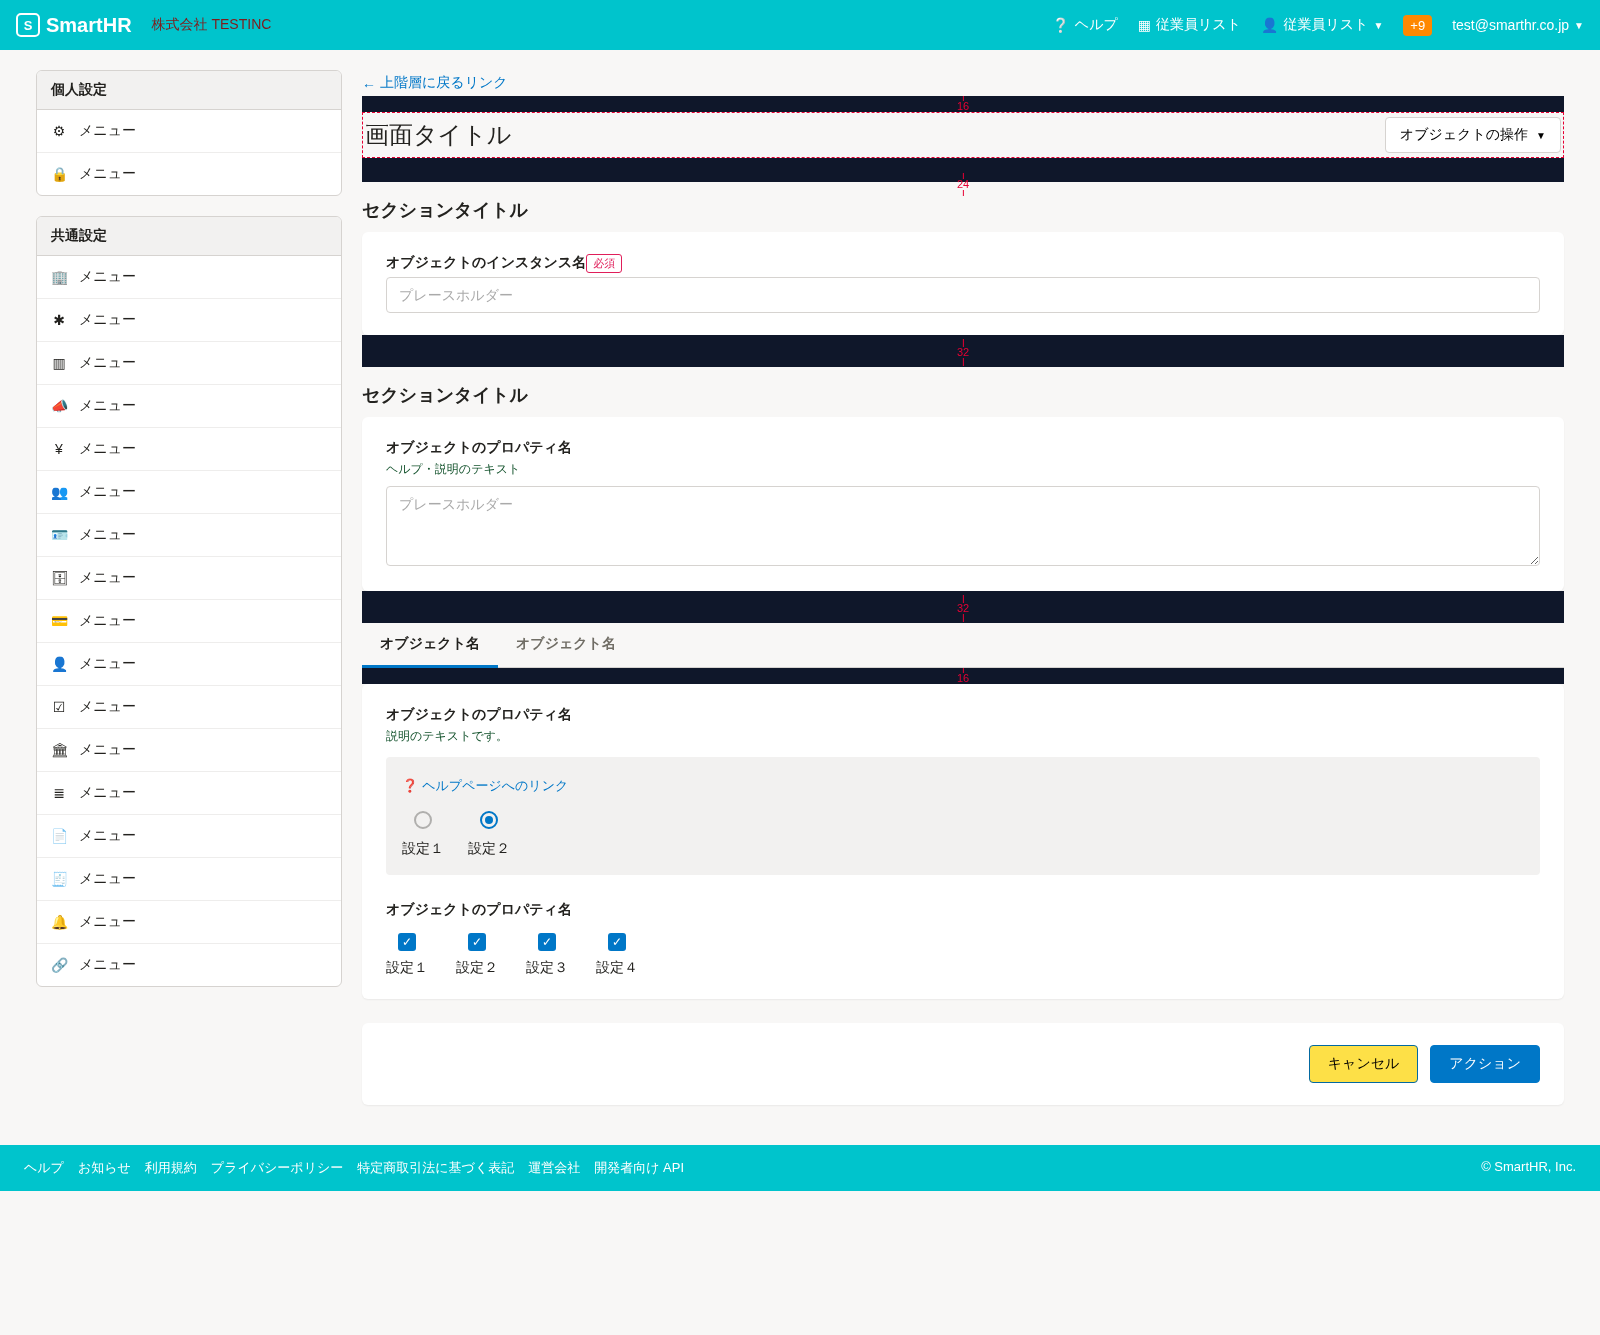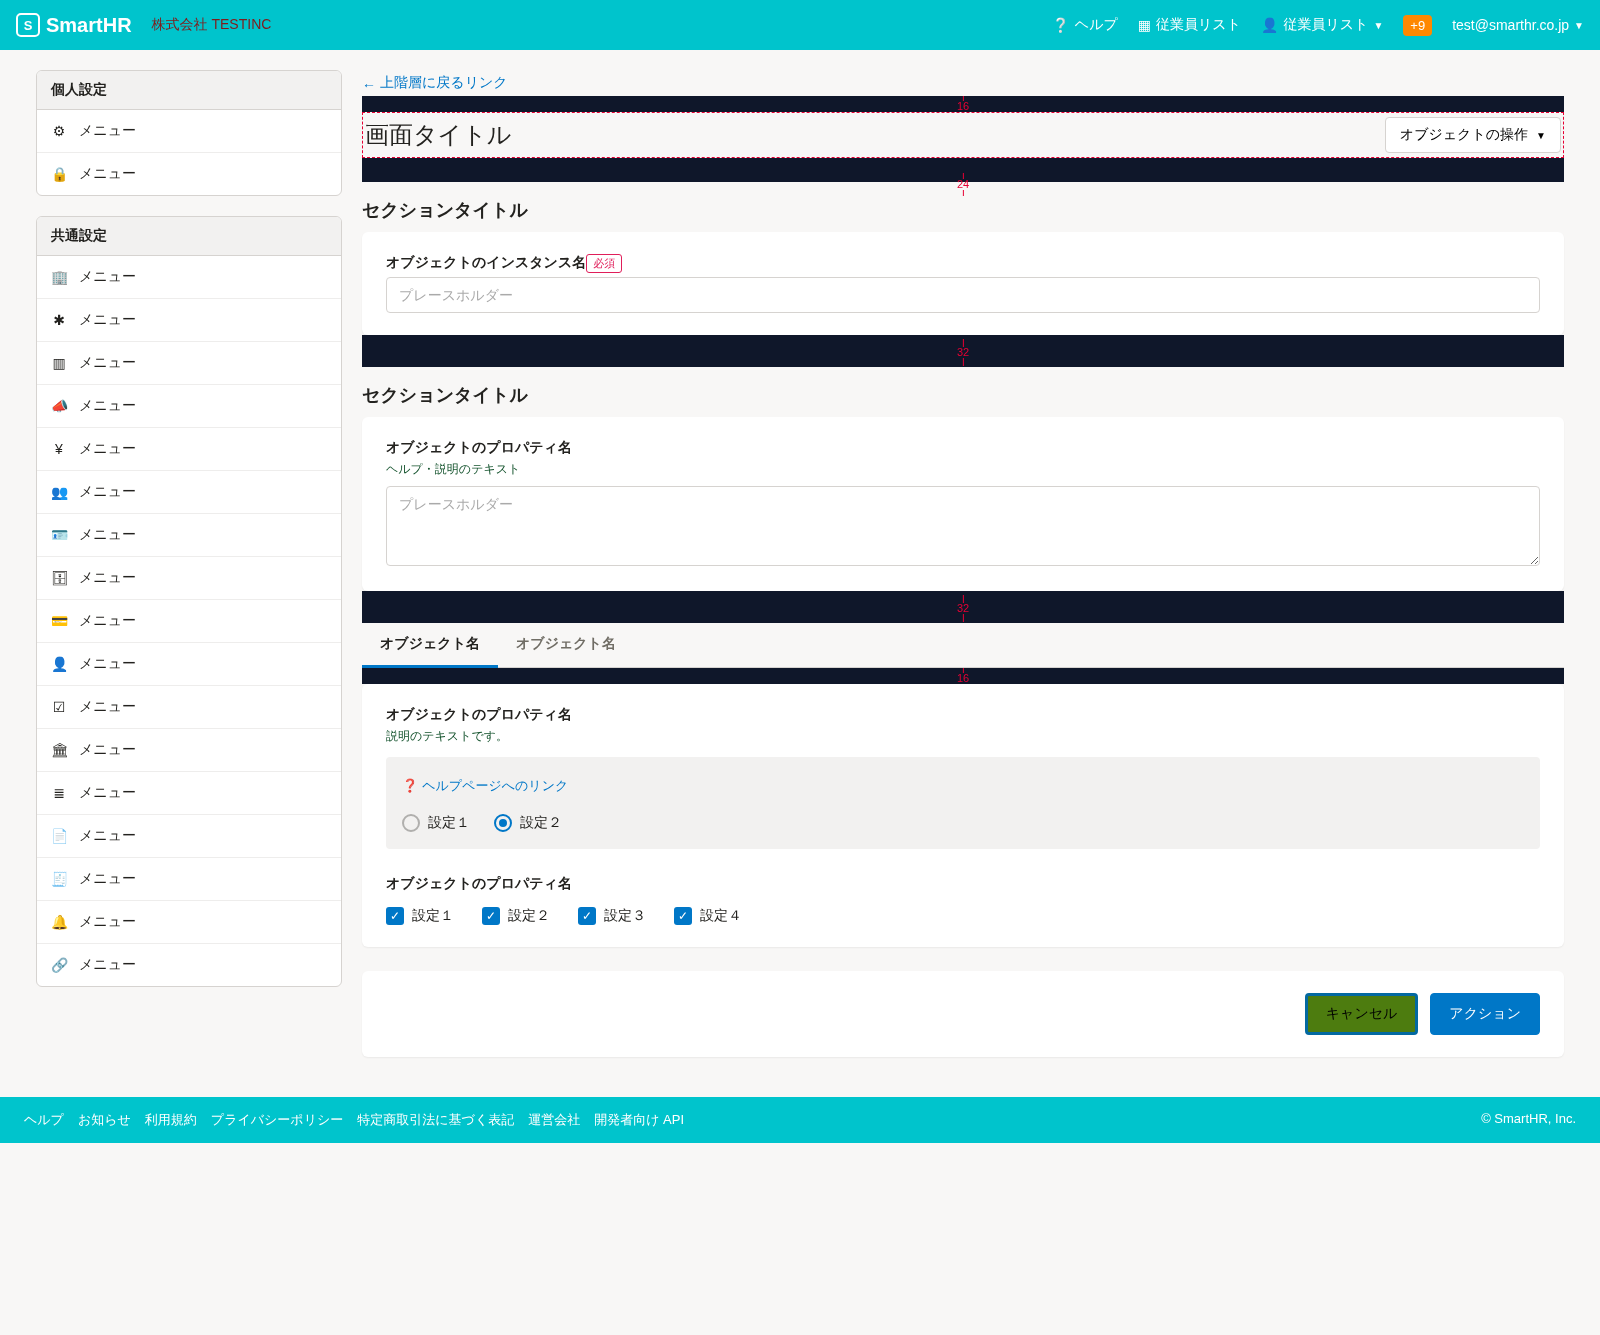--- a/index.html
+++ b/index.html
@@ -55,31 +55,31 @@
 
 
 .tabs { display:flex; border-bottom:1px solid #d6d3d0; }
 .tab { padding:12px 18px; font-size:14px; font-weight:bold; cursor:pointer; color:#706d65; }
 .tab.active { color:#23221f; border-bottom:3px solid #0077c7; margin-bottom:-1px; }
 
 
 .infobox { background:#f2f1f0; border-radius:4px; padding:14px 16px; margin-top:12px; font-size:13px; color:#23221f; line-height:1.7; }
 .helplink { color:#0077c7; display:inline-flex; align-items:center; gap:4px; margin-top:4px; cursor:pointer; }
 .radio-row { display:flex; gap:24px; margin-top:14px; align-items:center; }
-.radio, .check { display:flex; align-items:center; gap:8px; cursor:pointer; font-size:14px; }
+.radio, .check { display:flex; align-items:center; gap:8px; cursor:pointer; font-size:14px;flex-direction:column; }
 .r-outer { width:18px;height:18px;border:2px solid #b0afad;border-radius:50%; display:flex;align-items:center;justify-content:center; }
 .r-outer.on { border-color:#0077c7; }
 .r-inner { width:8px;height:8px;background:#0077c7;border-radius:50%; }
 .c-box { width:18px;height:18px;background:#0077c7;border-radius:3px;display:flex;align-items:center;justify-content:center;color:#fff;font-size:12px; }
 .check-row { display:flex; gap:28px; margin-top:14px; }
 
 
 .actions { display:flex; justify-content:flex-end; gap:12px; }
 .btn { border-radius:4px; padding:9px 18px; font-size:14px; cursor:pointer; }
-.btn-default { background:#4d7c0f; border:3px solid #0369a1; }
+.btn-default { background:#fde047; border:1px solid #0369a1; }
 .btn-primary { background:#0077c7; border:1px solid #0077c7; color:#fff; }
 
 
 .footer { background:#00c4cc; color:#fff; padding:14px 24px; display:flex; justify-content:space-between; font-size:13px; }
 .footer-links { display:flex; gap:14px; flex-wrap:wrap; }
 .footer a { color:#fff; text-decoration:none; cursor:pointer; }
 
 .caret { font-size:10px; }
 </style>
 </head>

